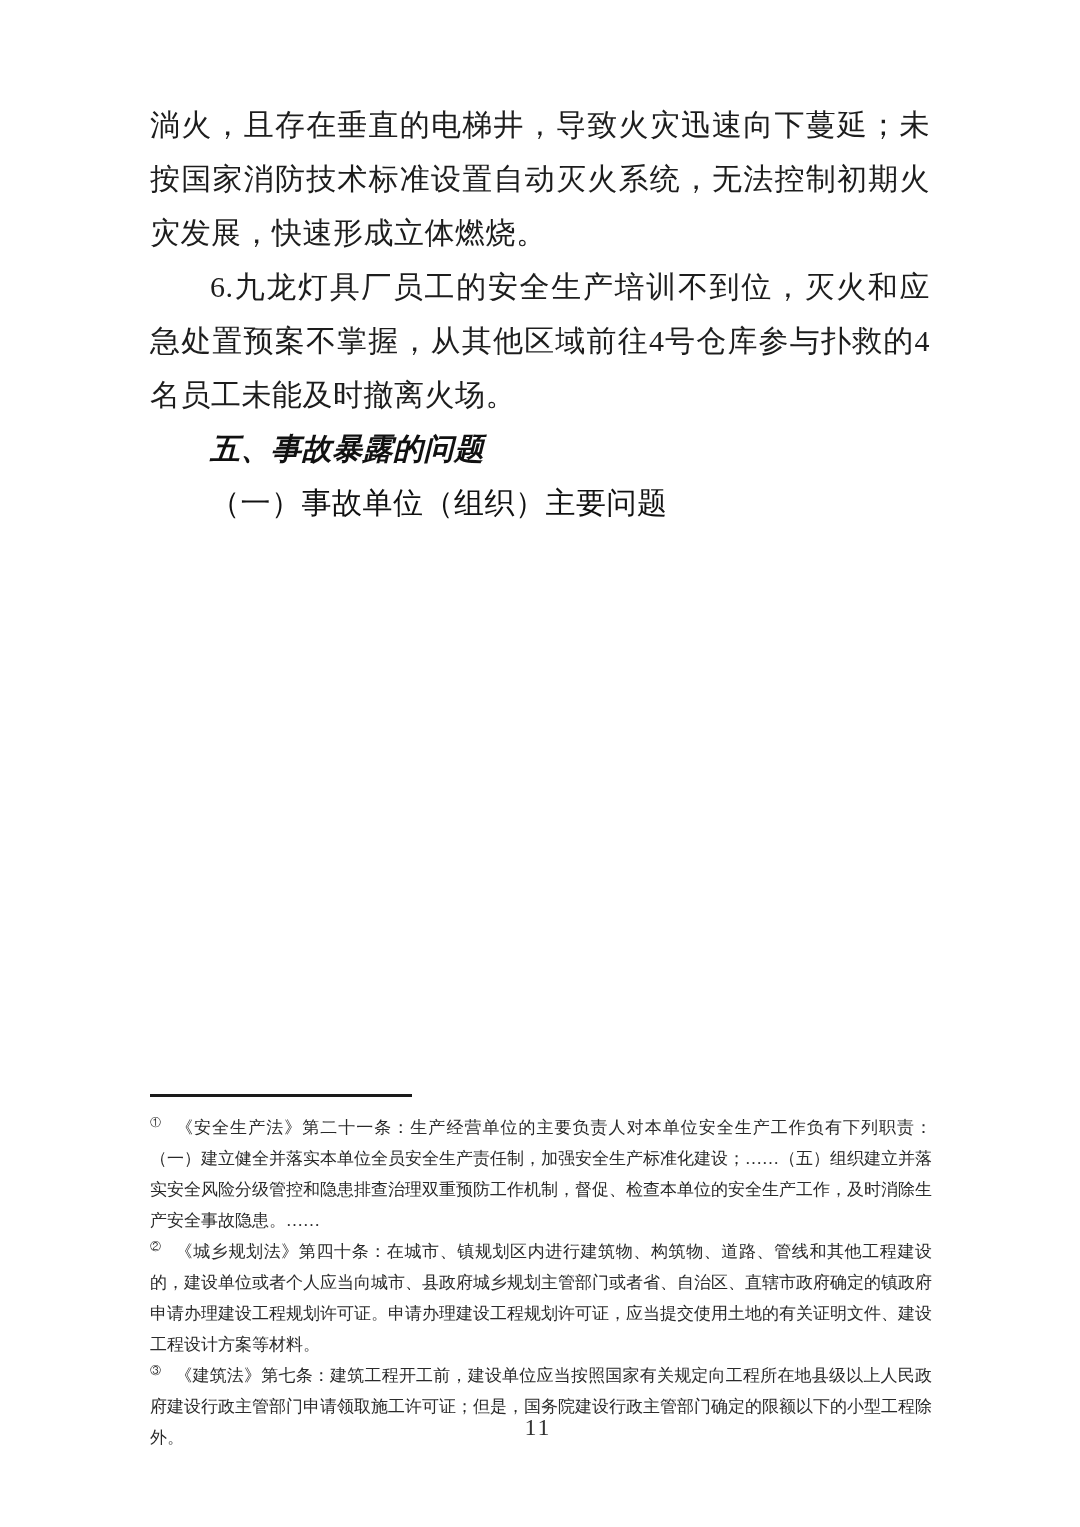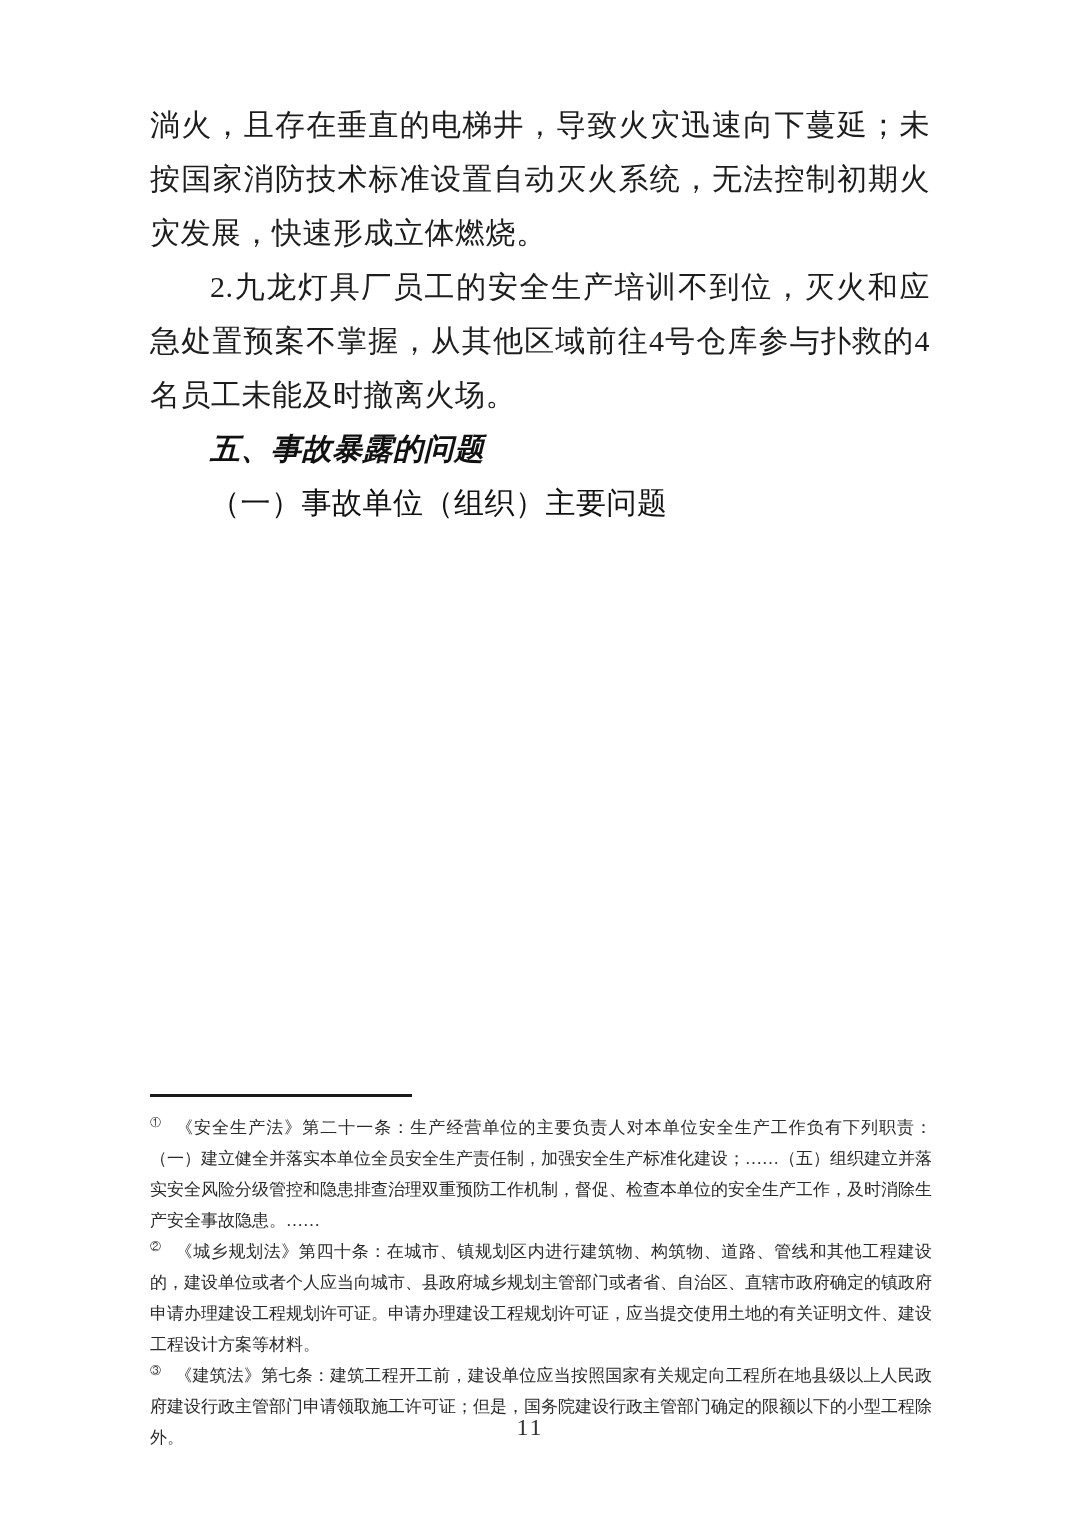--- a/index.html
+++ b/index.html
@@ -75,36 +75,36 @@
     text-indent: 0;
   }
   .footnotes sup.fn-marker {
     font-size: 11px;
     vertical-align: super;
     line-height: 0;
     margin-right: 14px;
   }
   .page-number {
     position: absolute;
-    left: 0;
+    left: 8px;
     top: 1414px;
     width: 1060px; 
     text-align: center;
     font-size: 24px;
     color: #333333;
     letter-spacing: 2px;
   }
 </style>
 </head>
 <body>
 
 <div class="page">
   <main class="body-text" id="body-container">
       <p class="continuation">淌火，且存在垂直的电梯井，导致火灾迅速向下蔓延；未按国家消防技术标准设置自动灭火系统，无法控制初期火灾发展，快速形成立体燃烧。</p>
-      <p class="body">2.九龙灯具厂员工的安全生产培训不到位，灭火和应急处置预案不掌握，从其他区域前往4号仓库参与扑救的4名员工未能及时撤离火场。</p>
+      <p class="body">6.九龙灯具厂员工的安全生产培训不到位，灭火和应急处置预案不掌握，从其他区域前往4号仓库参与扑救的4名员工未能及时撤离火场。</p>
       <p class="heading1">五、事故暴露的问题</p>
       <p class="heading2">（一）事故单位（组织）主要问题</p>
     </main>
   <div class="footnote-sep"></div>
   <section class="footnotes" id="footnotes-container">
       <p><sup class="fn-marker">①</sup>《安全生产法》第二十一条：生产经营单位的主要负责人对本单位安全生产工作负有下列职责：（一）建立健全并落实本单位全员安全生产责任制，加强安全生产标准化建设；……（五）组织建立并落实安全风险分级管控和隐患排查治理双重预防工作机制，督促、检查本单位的安全生产工作，及时消除生产安全事故隐患。……</p>
       <p><sup class="fn-marker">②</sup>《城乡规划法》第四十条：在城市、镇规划区内进行建筑物、构筑物、道路、管线和其他工程建设的，建设单位或者个人应当向城市、县政府城乡规划主管部门或者省、自治区、直辖市政府确定的镇政府申请办理建设工程规划许可证。申请办理建设工程规划许可证，应当提交使用土地的有关证明文件、建设工程设计方案等材料。</p>
       <p><sup class="fn-marker">③</sup>《建筑法》第七条：建筑工程开工前，建设单位应当按照国家有关规定向工程所在地县级以上人民政府建设行政主管部门申请领取施工许可证；但是，国务院建设行政主管部门确定的限额以下的小型工程除外。</p>
     </section>
   <div class="page-number">11</div>

